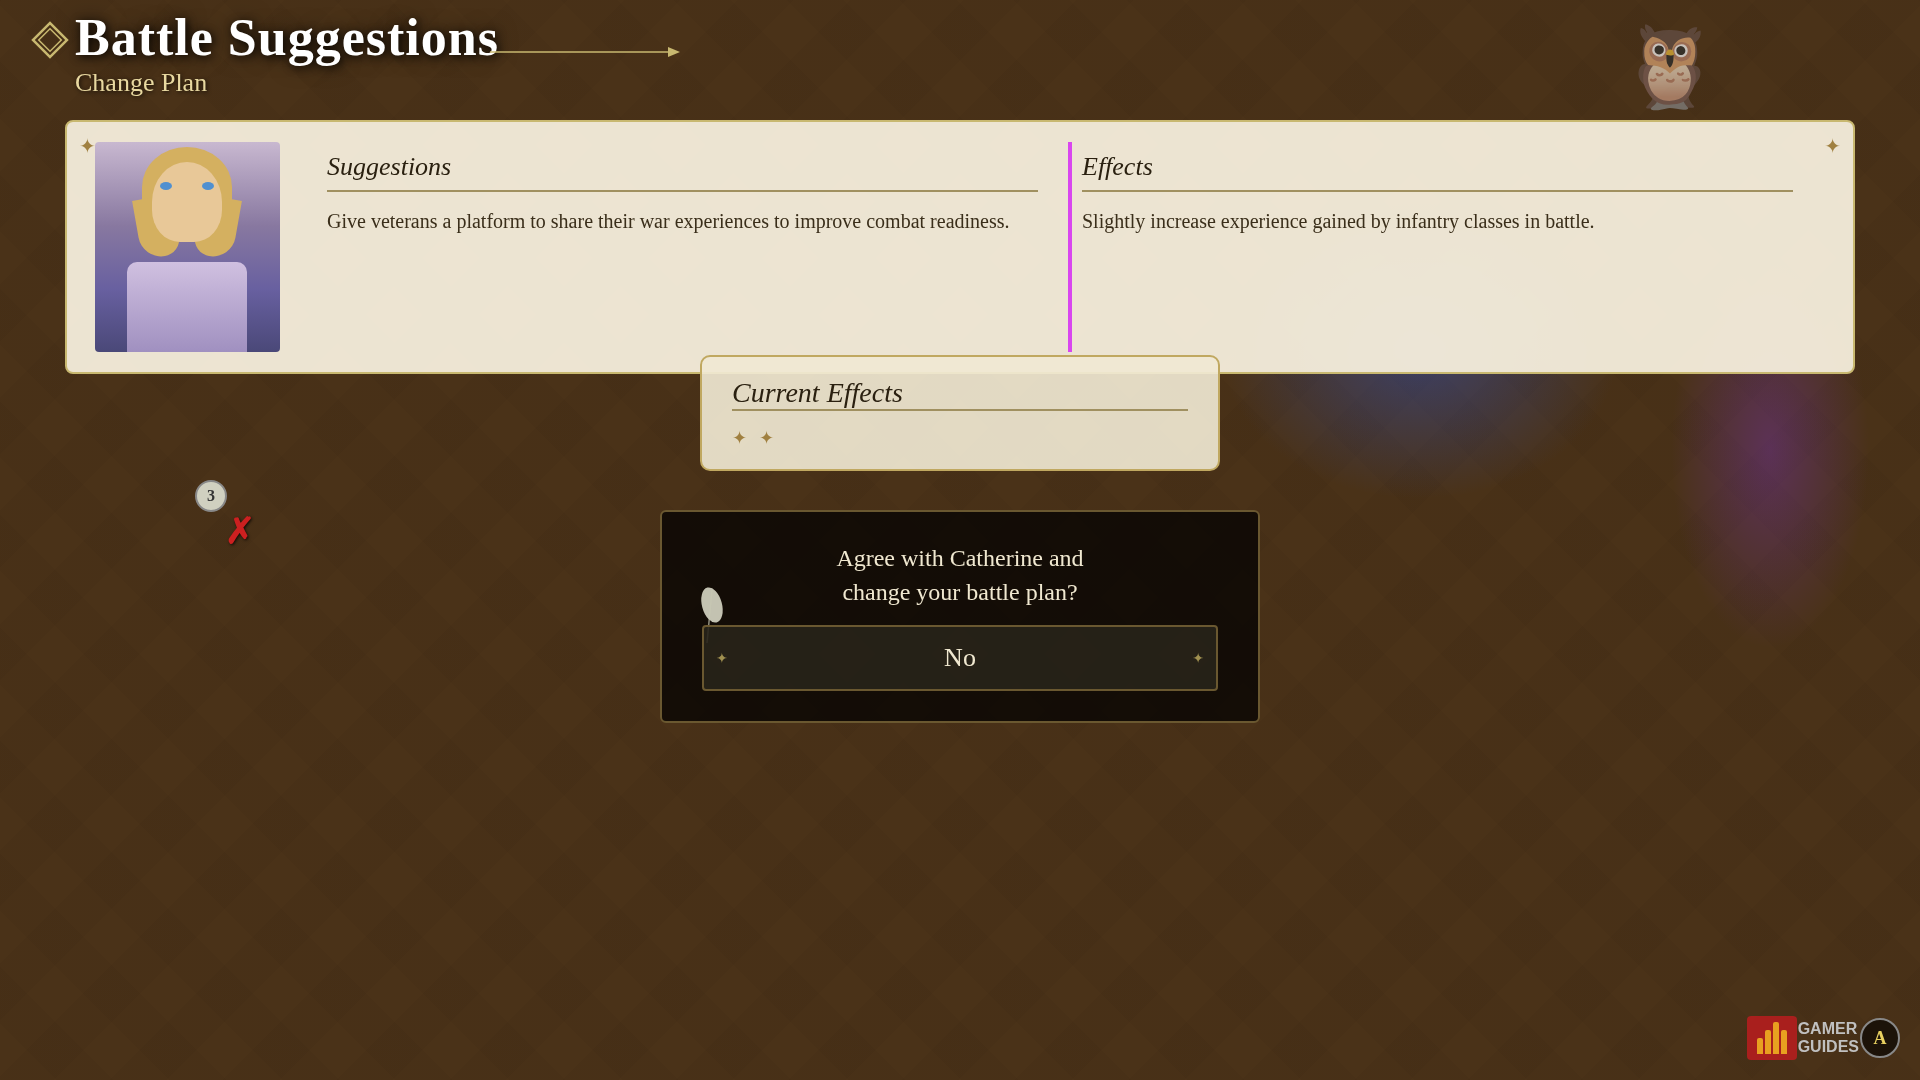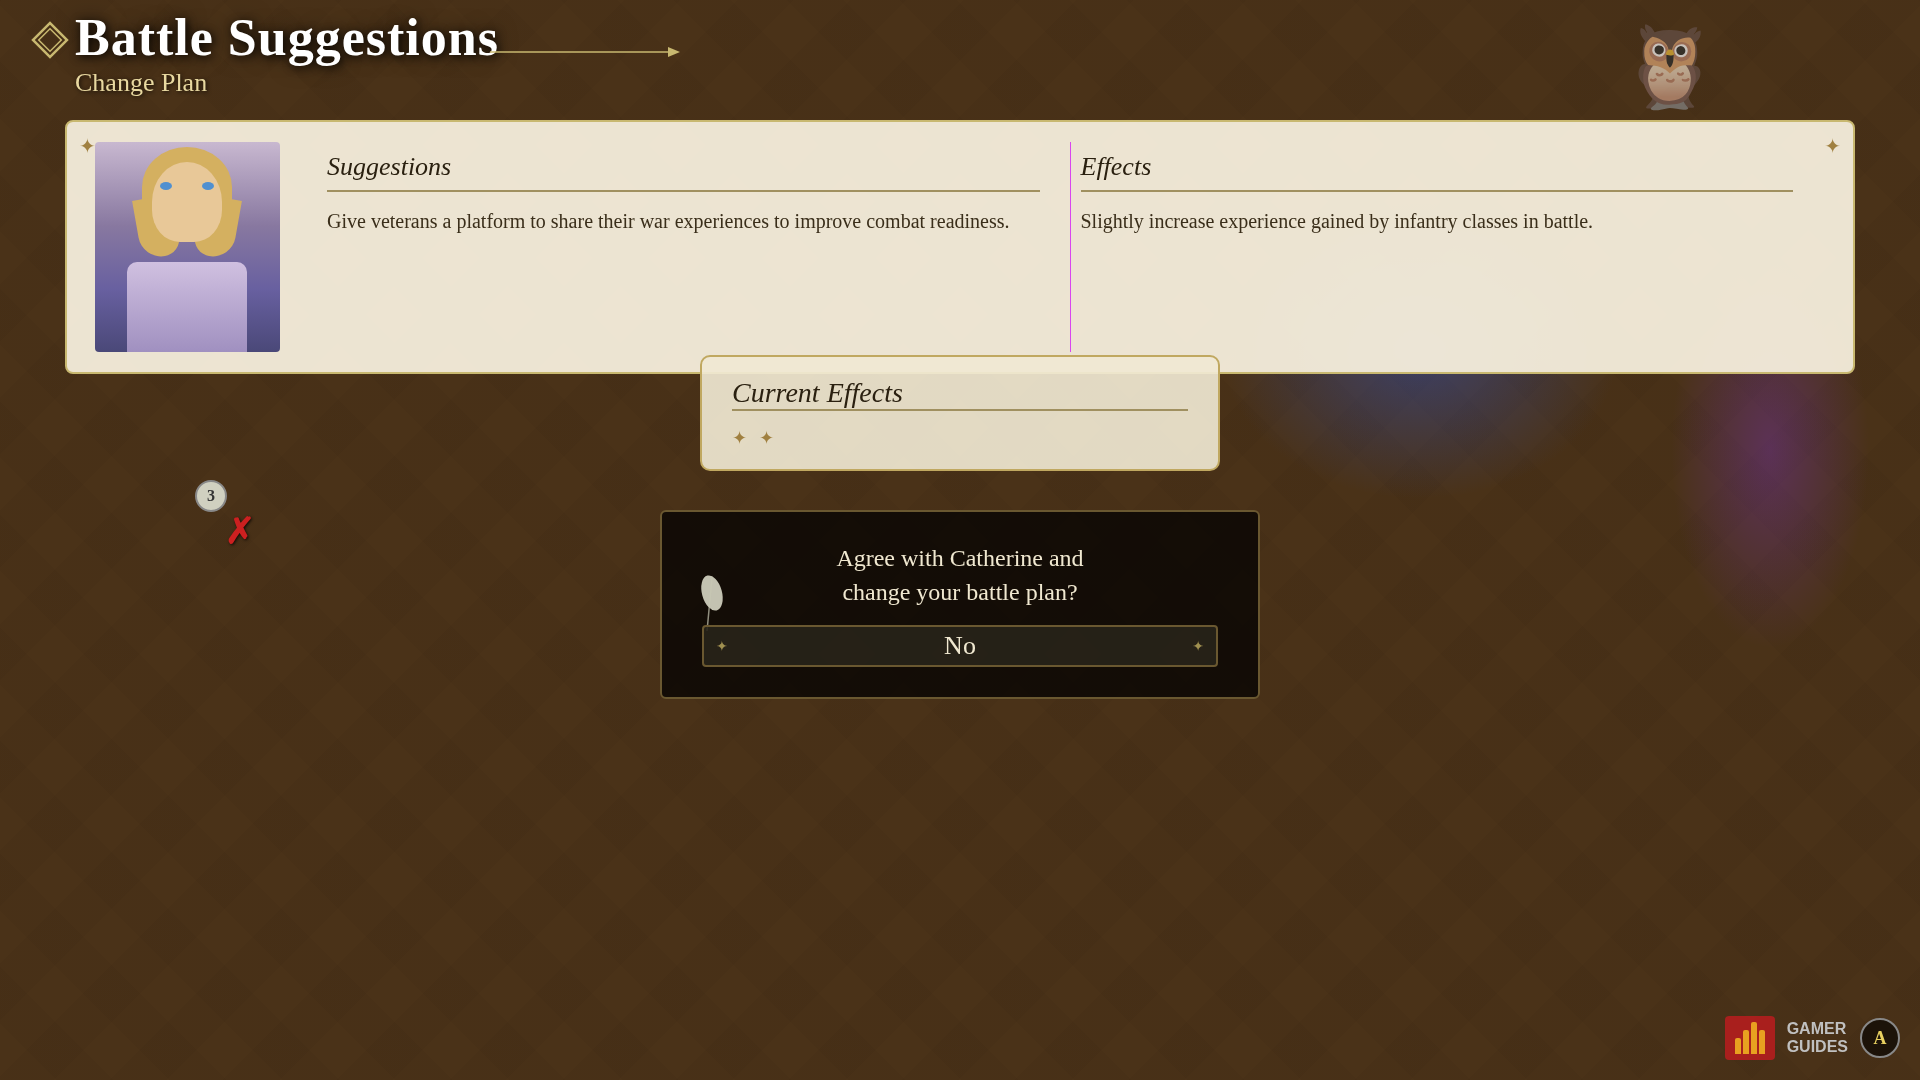--- a/index.html
+++ b/index.html
@@ -218,21 +218,21 @@
       gap: 0;
     }
 
     .panel-col {
       flex: 1;
       padding: 10px 30px 10px 10px;
       position: relative;
     }
 
     .panel-col:first-child {
-      border-right: 1px solid #d946ef;
+      border-right: 4px solid #d946ef;
     }
 
     .panel-col-title {
       font-size: 26px;
       color: #2a2010;
       font-weight: normal;
       border-bottom: 2px solid #a09060;
       padding-bottom: 8px;
       margin-bottom: 14px;
       font-style: italic;
@@ -326,21 +326,21 @@
       transform: translateY(-50%);
       color: #e0c060;
       font-size: 14px;
     }
     .btn-yes::before { left: 12px; }
     .btn-yes::after { right: 12px; }
 
     .btn-no {
       display: block;
       width: 100%;
-      padding: 4px;
+      padding: 16px;
       background: rgba(40, 35, 25, 0.9);
       border: 2px solid #6a5830;
       border-radius: 4px;
       color: #f0e8d0;
       font-size: 26px;
       font-family: 'Georgia', serif;
       cursor: pointer;
       position: relative;
     }
 
@@ -366,21 +366,21 @@
       filter: grayscale(0.3);
     }
 
     
     .logo-watermark {
       position: absolute;
       bottom: 20px;
       right: 20px;
       display: flex;
       align-items: center;
-      gap: 12px;
+      gap: 1px;
     }
 
     
     .num-badge {
       position: absolute;
       top: 480px;
       left: 195px;
       width: 32px;
       height: 32px;
       background: #d0d0c0;

